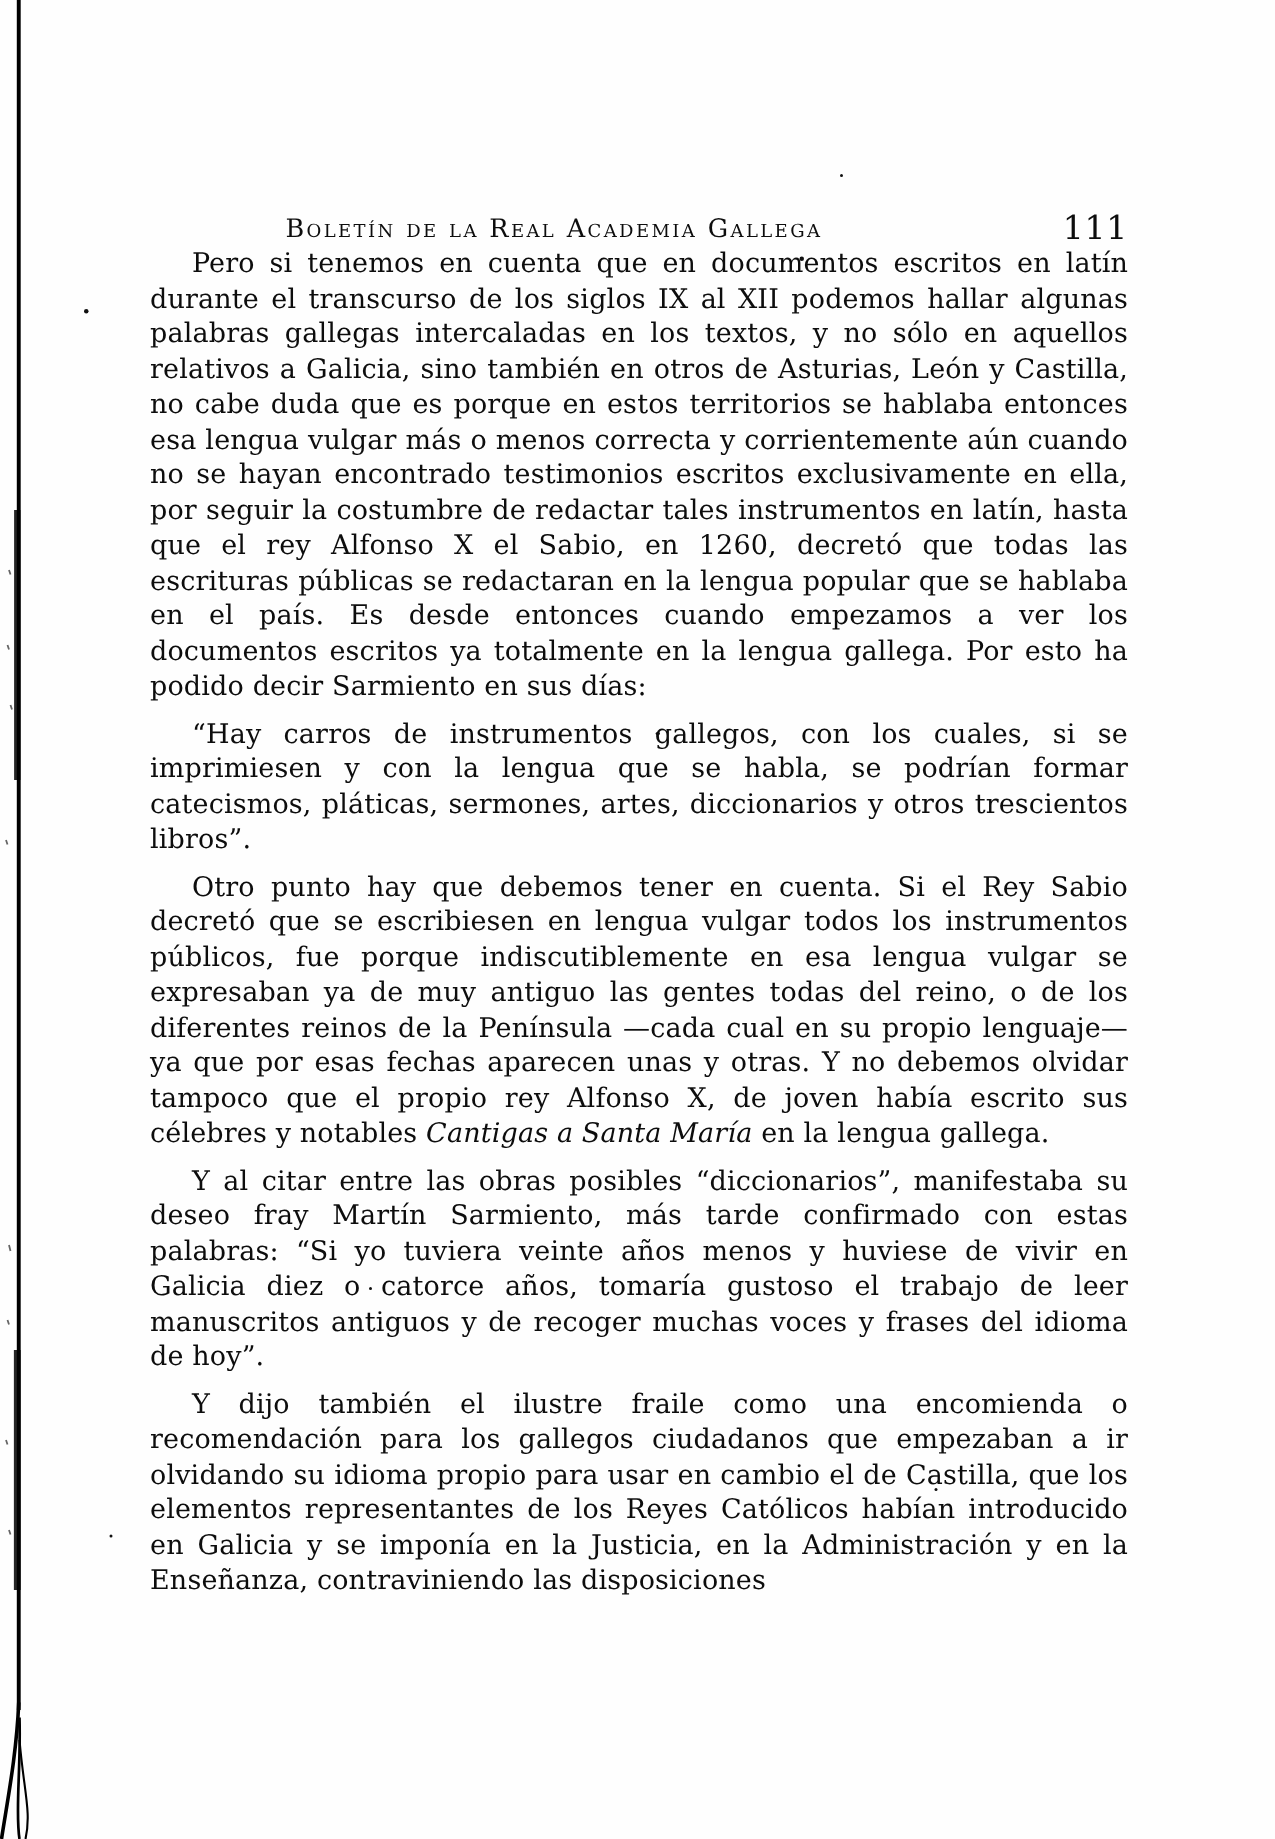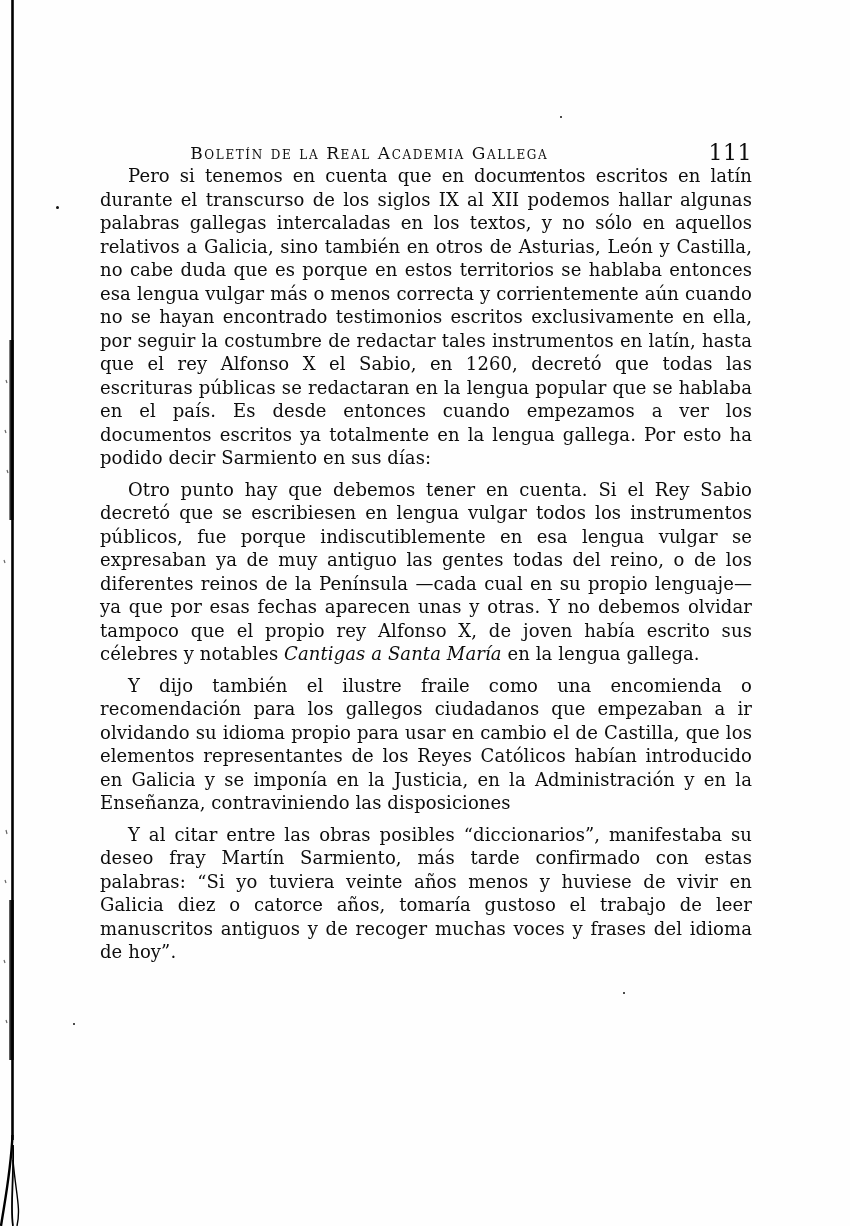--- a/index.html
+++ b/index.html
@@ -96,18 +96,19 @@
   <div class="speck" style="left:623px;top:992px;width:2px;height:2px;"></div>
   <div class="speck" style="left:73px;top:1023px;width:2px;height:2px;"></div>
 
   <div class="running-header">
     <div class="title">Boletín de la Real Academia Gallega</div>
     <div class="pageno">111</div>
   </div>
 
   <div class="page-body">
       <p><span>Pero si tenemos en cuenta que en documentos escritos en latín durante el transcurso de los siglos IX al XII podemos hallar algunas palabras gallegas intercaladas en los textos, y no sólo en aquellos relativos a Galicia, sino también en otros de Asturias, León y Castilla, no cabe duda que es porque en estos territorios se hablaba entonces esa lengua vulgar más o menos correcta y corrientemente aún cuando no se hayan encontrado testimonios escritos exclusivamente en ella, por seguir la costumbre de redactar tales instrumentos en latín, hasta que el rey Alfonso X el Sabio, en 1260, decretó que todas las escrituras públicas se redactaran en la lengua popular que se hablaba en el país. Es desde entonces cuando empezamos a ver los documentos escritos ya totalmente en la lengua gallega. Por esto ha podido decir Sarmiento en sus días:</span></p>
+      <p><span>“Hay carros de instrumentos gallegos, con los cuales, si se imprimiesen y con la lengua que se habla, se podrían formar catecismos, pláticas, sermones, artes, diccionarios y otros trescientos libros”.</span></p>
       <p><span>Otro punto hay que debemos tener en cuenta. Si el Rey Sabio decretó que se escribiesen en lengua vulgar todos los instrumentos públicos, fue porque indiscutiblemente en esa lengua vulgar se expresaban ya de muy antiguo las gentes todas del reino, o de los diferentes reinos de la Península —cada cual en su propio lenguaje— ya que por esas fechas aparecen unas y otras. Y no debemos olvidar tampoco que el propio rey Alfonso X, de joven había escrito sus célebres y notables </span><i>Cantigas a Santa María</i><span> en la lengua gallega.</span></p>
+      <p><span>Y al citar entre las obras posibles “diccionarios”, manifestaba su deseo fray Martín Sarmiento, más tarde confirmado con estas palabras: “Si yo tuviera veinte años menos y huviese de vivir en Galicia diez o catorce años, tomaría gustoso el trabajo de leer manuscritos antiguos y de recoger muchas voces y frases del idioma de hoy”.</span></p>
       <p><span>Y dijo también el ilustre fraile como una encomienda o recomendación para los gallegos ciudadanos que empezaban a ir olvidando su idioma propio para usar en cambio el de Castilla, que los elementos representantes de los Reyes Católicos habían introducido en Galicia y se imponía en la Justicia, en la Administración y en la Enseñanza, contraviniendo las disposiciones</span></p>
-      <p><span>Y al citar entre las obras posibles “diccionarios”, manifestaba su deseo fray Martín Sarmiento, más tarde confirmado con estas palabras: “Si yo tuviera veinte años menos y huviese de vivir en Galicia diez o catorce años, tomaría gustoso el trabajo de leer manuscritos antiguos y de recoger muchas voces y frases del idioma de hoy”.</span></p>
     </div>
 
 </div>
 
 </body></html>

